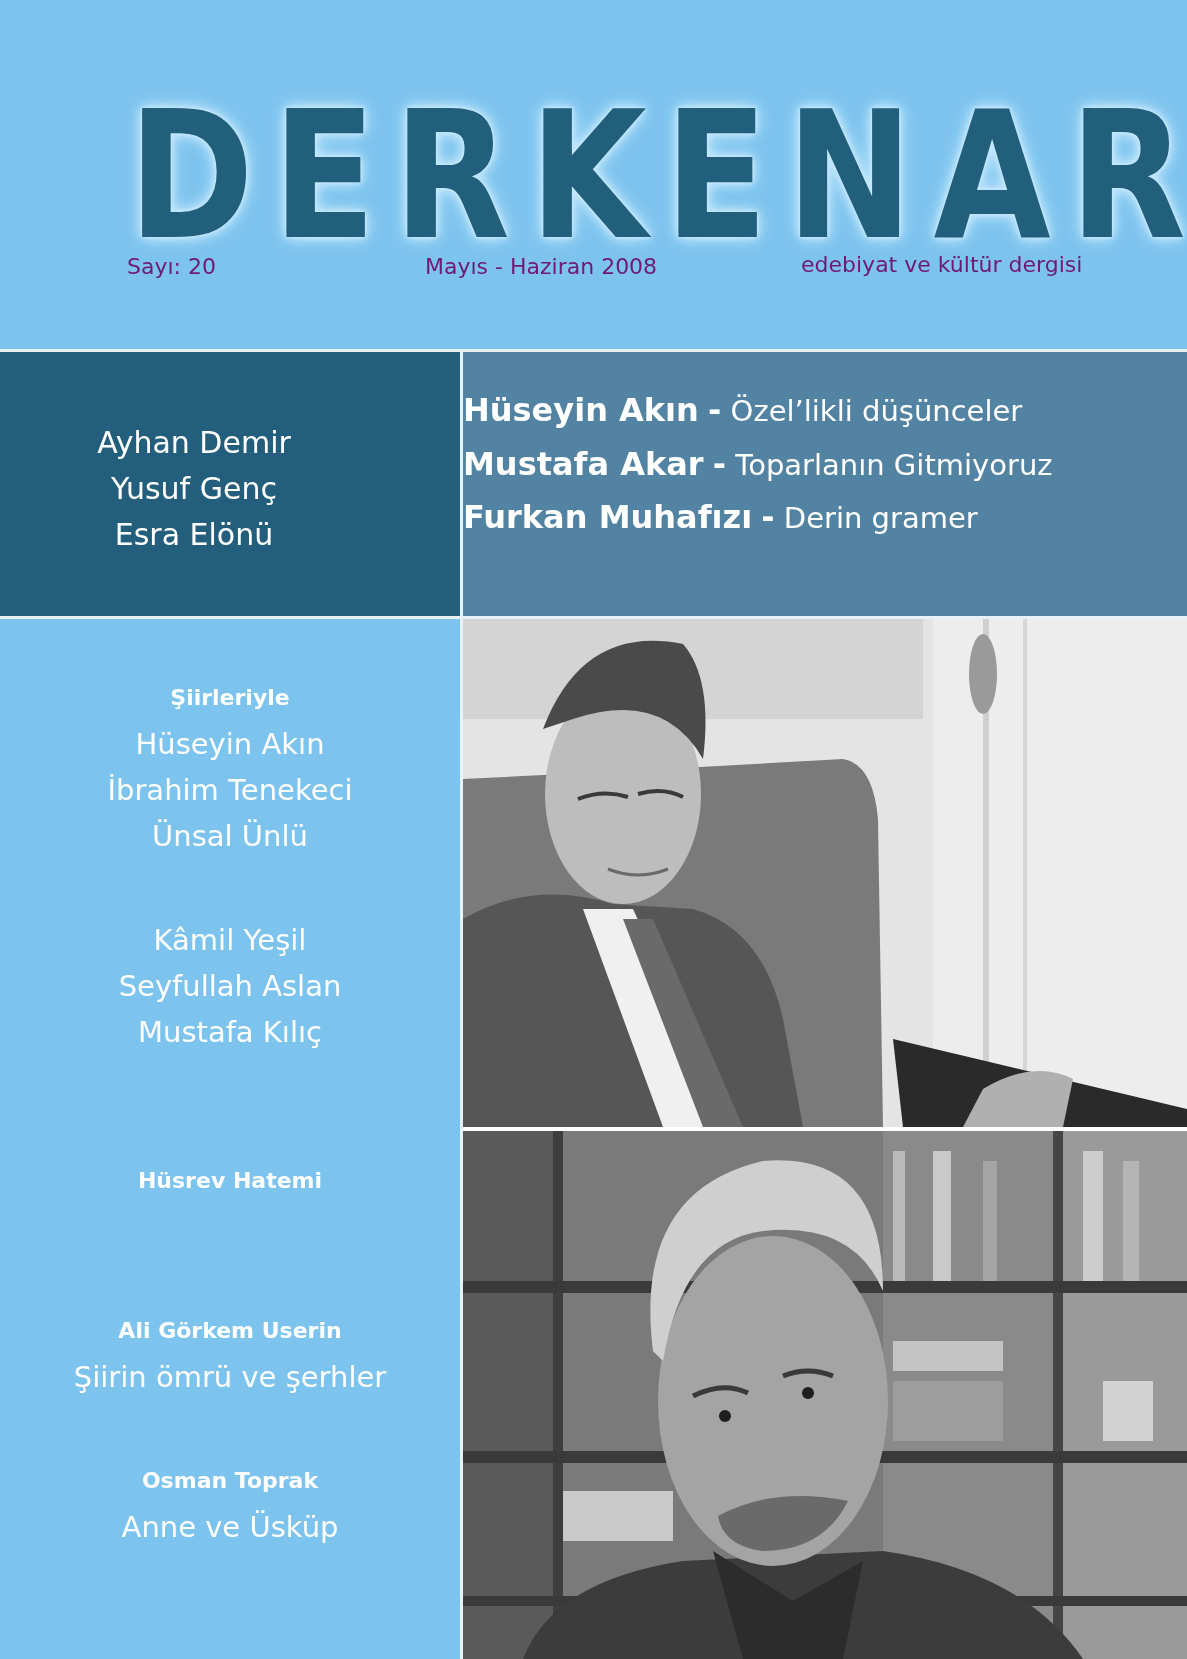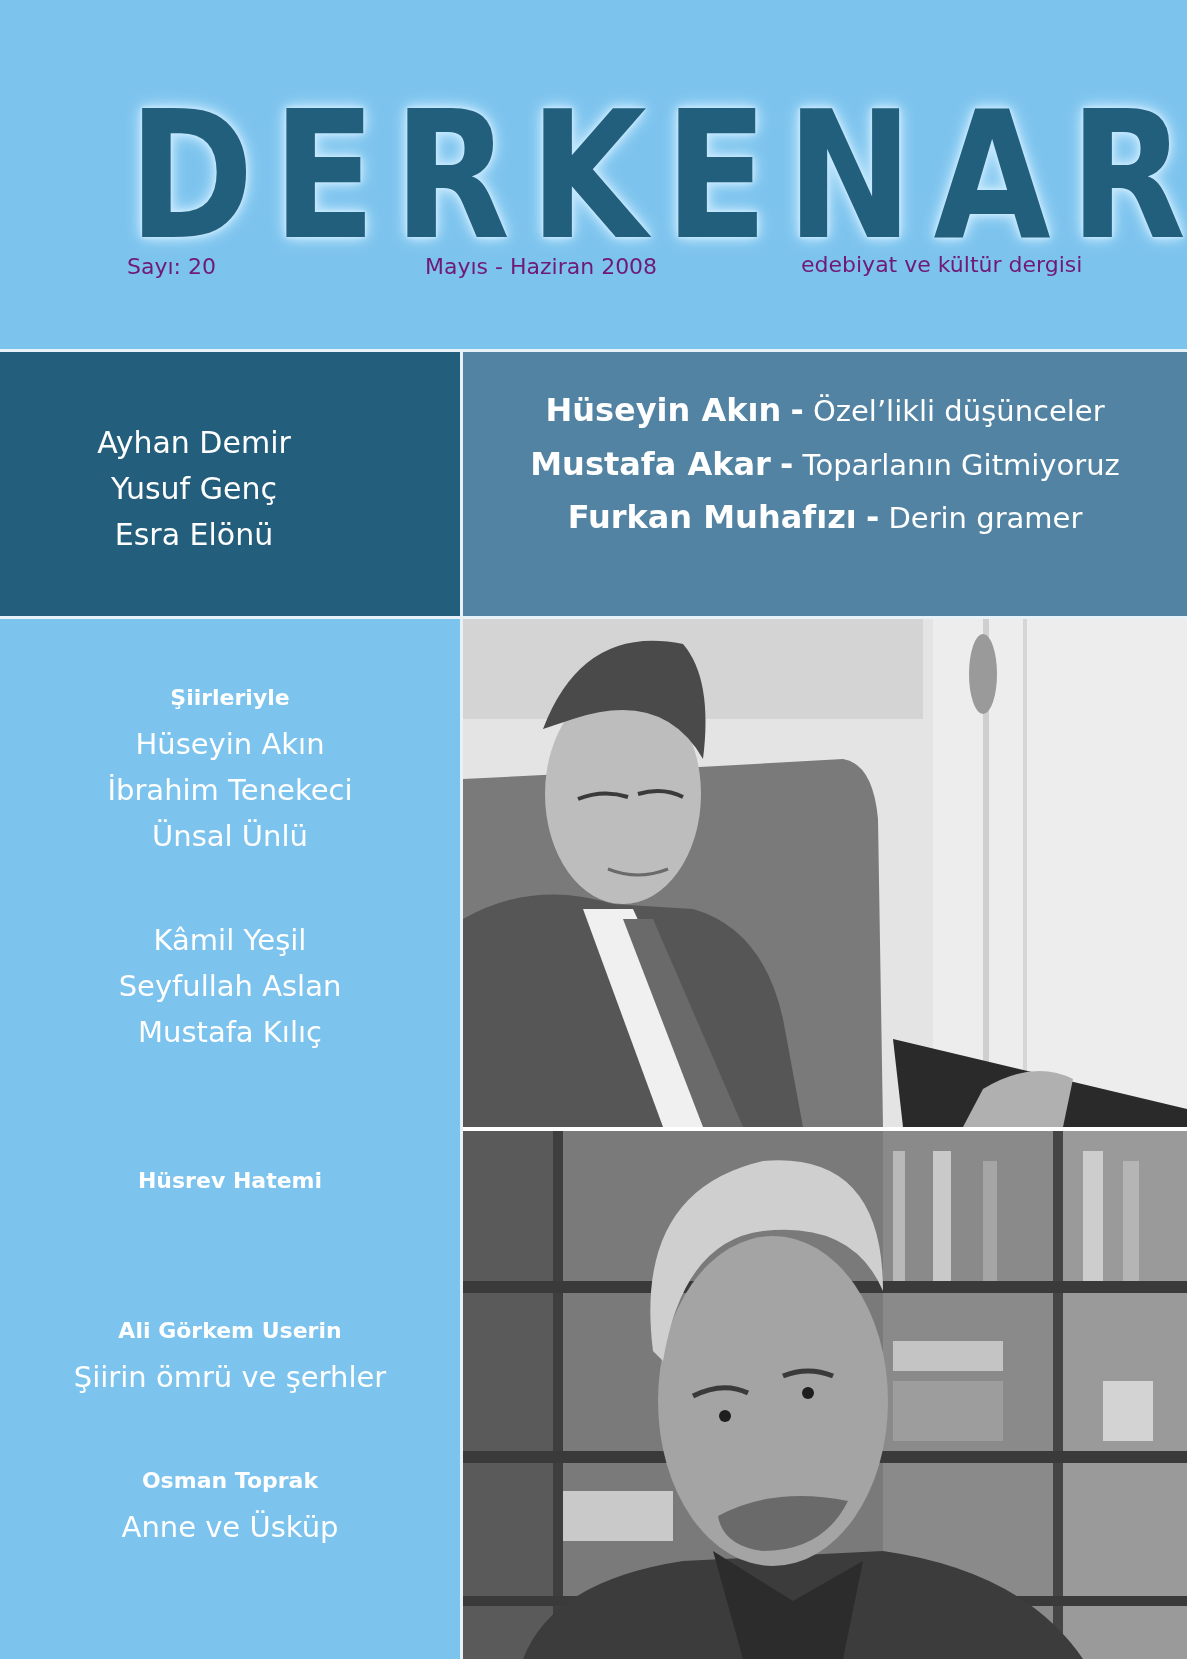--- a/index.html
+++ b/index.html
@@ -24,21 +24,21 @@
 
   .hline { position: absolute; left: 0; top: 349px; width: 1187px; height: 3px; background: #e6f2f8; }
 
   
   .panel-dark { position: absolute; left: 0; top: 352px; width: 460px; height: 264px; background: #235f7c; }
   .panel-mid { position: absolute; left: 463px; top: 352px; width: 724px; height: 264px; background: #5283a3; }
   .vline { position: absolute; left: 460px; top: 352px; width: 3px; height: 1307px; background: #e6f2f8; }
   .hline2 { position: absolute; left: 0; top: 616px; width: 1187px; height: 3px; background: #e6f2f8; }
 
   .authors-top { position: absolute; left: 0; top: 420px; width: 388px; text-align: center; font-size: 30px; line-height: 46px; }
-  .features { position: absolute; left: 463px; top: 384px; width: 724px; text-align: center; }
+  .features { position: absolute; left: 463px; top: 384px; width: 724px; text-align: left; }
   .feature { font-size: 29px; line-height: 52.5px; white-space: nowrap; }
   .feature .name { font-weight: bold; font-size: 32px; }
   .feature .sep { font-weight: bold; font-size: 32px; }
 
   
   .leftcol { position: absolute; left: 0; top: 619px; width: 460px; height: 1040px; background: #7cc3ee; }
   .block { position: absolute; left: 0; width: 460px; text-align: center; }
   .block .head { font-weight: bold; font-size: 22px; line-height: 46px; }
   .block .line { font-size: 29px; line-height: 46px; }
 

